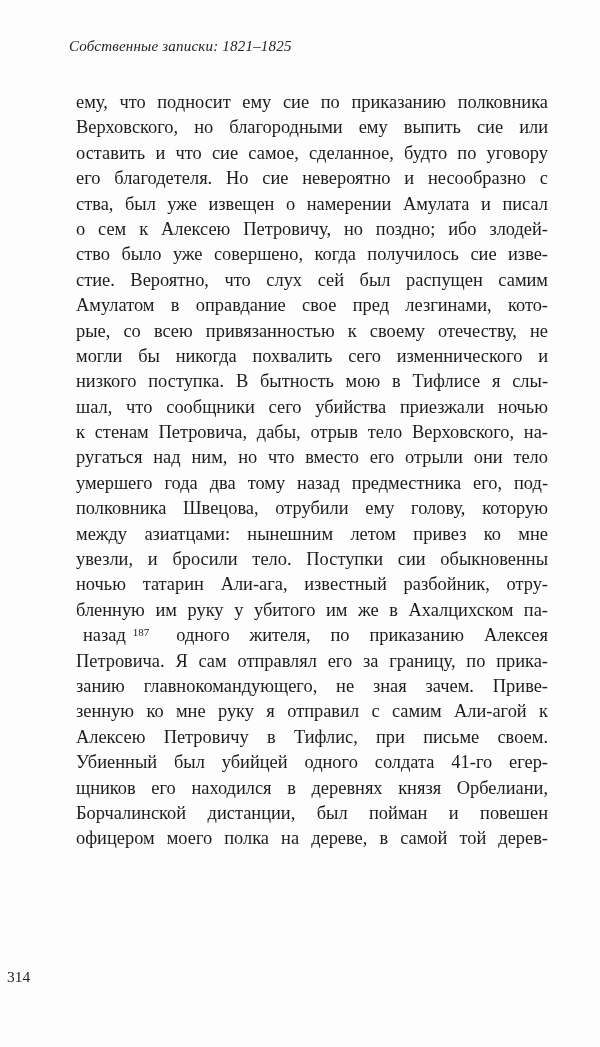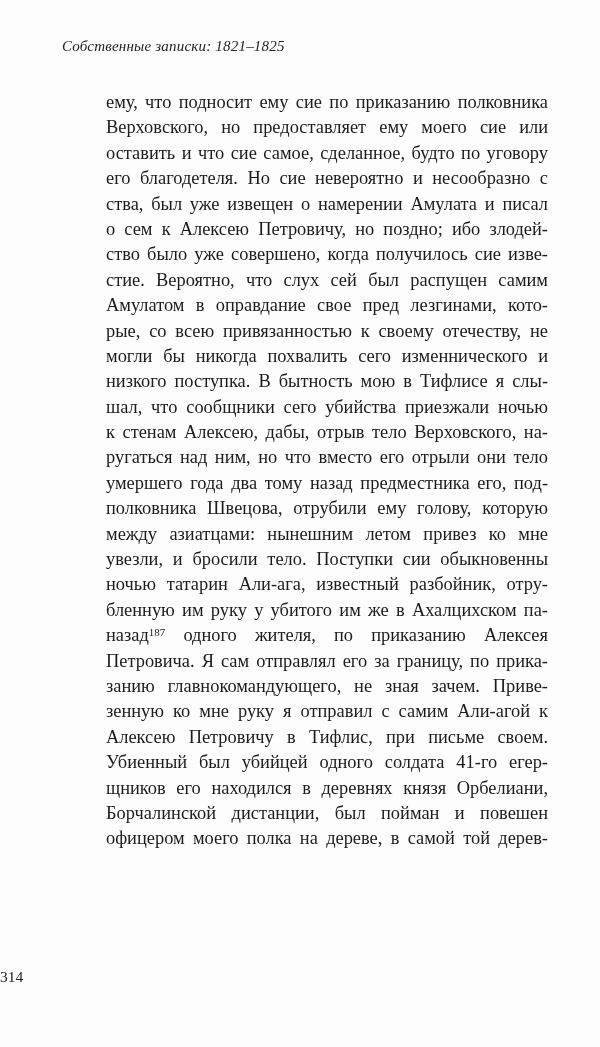--- a/index.html
+++ b/index.html
@@ -1,15 +1,15 @@
 <!DOCTYPE html>
 <html><head>
 <meta charset="utf-8">
 <style>
-  * { box-sizing: border-box; }
+  * { box-sizing: border-box; padding-left: 7px; }
   html, body { margin: 0; padding: 0; background: #ffffff; }
 
   .page {
     position: relative;
     width: 600px;
     height: 1047px;
     background: #fdfdfd;
     font-family: "Liberation Serif", "DejaVu Serif", serif;
     color: #1c1c1c;
     overflow: hidden;
@@ -33,21 +33,20 @@
   }
 
   .line {
     font-size: 18.4px;
     line-height: 25.4px;
     height: 25.4px;
     overflow: hidden;
     text-align: justify;
     text-align-last: justify;
     word-spacing: 0.5px;
-    margin-left: 44px;
   }
 
   .line sup {
     font-size: 11px;
     line-height: 0;
     vertical-align: baseline;
     position: relative;
     top: -0.45em;
   }
 
@@ -63,33 +62,33 @@
 </style>
 </head>
 <body>
 
 <div class="page">
 
   <div class="running-header">Собственные записки: 1821–1825</div>
 
   <div class="body-text">
     <div class="line">ему, что подносит ему сие по приказанию полковника</div>
-    <div class="line">Верховского, но предоставляет ему моего сие или</div>
+    <div class="line">Верховского, но благородными ему выпить сие или</div>
     <div class="line">оставить и что сие самое, сделанное, будто по уговору</div>
     <div class="line">его благодетеля. Но сие невероятно и несообразно с</div>
     <div class="line">ства, был уже извещен о намерении Амулата и писал</div>
     <div class="line">о сем к Алексею Петровичу, но поздно; ибо злодей-</div>
     <div class="line">ство было уже совершено, когда получилось сие изве-</div>
     <div class="line">стие. Вероятно, что слух сей был распущен самим</div>
     <div class="line">Амулатом в оправдание свое пред лезгинами, кото-</div>
     <div class="line">рые, со всею привязанностью к своему отечеству, не</div>
     <div class="line">могли бы никогда похвалить сего изменнического и</div>
     <div class="line">низкого поступка. В бытность мою в Тифлисе я слы-</div>
     <div class="line">шал, что сообщники сего убийства приезжали ночью</div>
-    <div class="line">к стенам Алексею, дабы, отрыв тело Верховского, на-</div>
+    <div class="line">к стенам Петровича, дабы, отрыв тело Верховского, на-</div>
     <div class="line">ругаться над ним, но что вместо его отрыли они тело</div>
     <div class="line">умершего года два тому назад предместника его, под-</div>
     <div class="line">полковника Швецова, отрубили ему голову, которую</div>
     <div class="line">между азиатцами: нынешним летом привез ко мне</div>
     <div class="line">увезли, и бросили тело. Поступки сии обыкновенны</div>
     <div class="line">ночью татарин Али-ага, известный разбойник, отру-</div>
     <div class="line">бленную им руку у убитого им же в Ахалцихском па-</div>
     <div class="line"><span>назад</span><sup>187</sup><span> одного жителя, по приказанию Алексея</span></div>
     <div class="line">Петровича. Я сам отправлял его за границу, по прика-</div>
     <div class="line">занию главнокомандующего, не зная зачем. Приве-</div>

